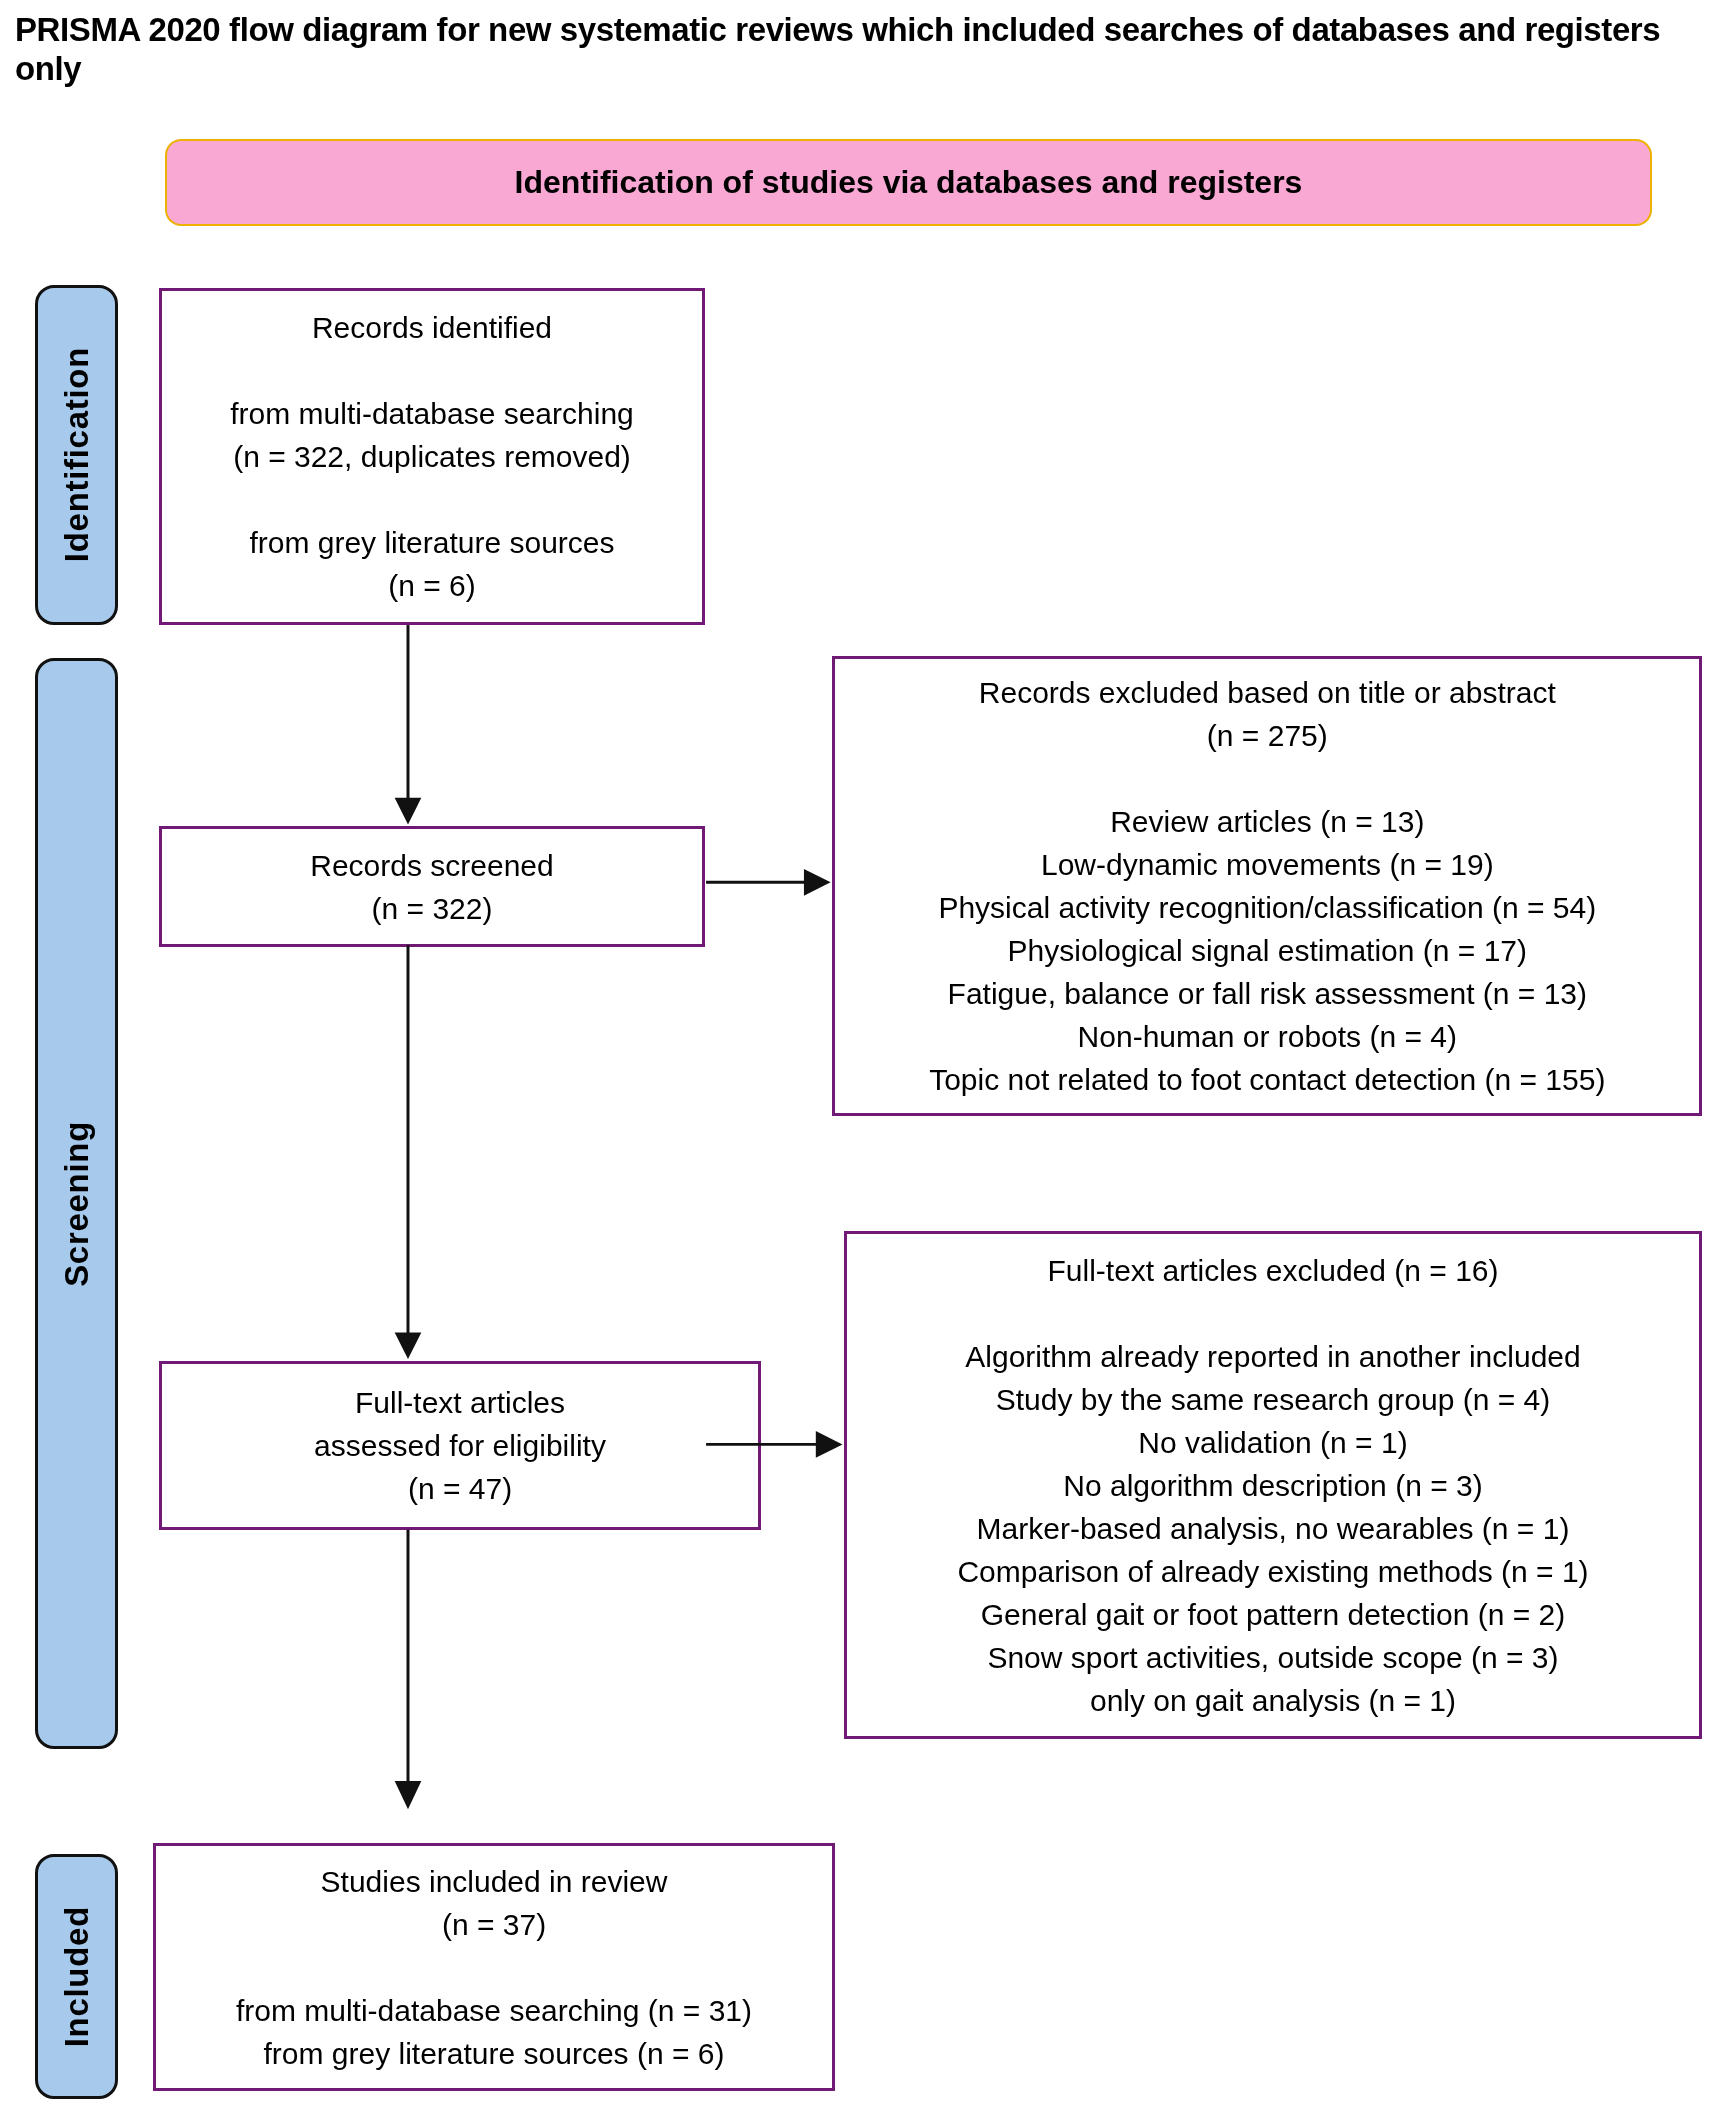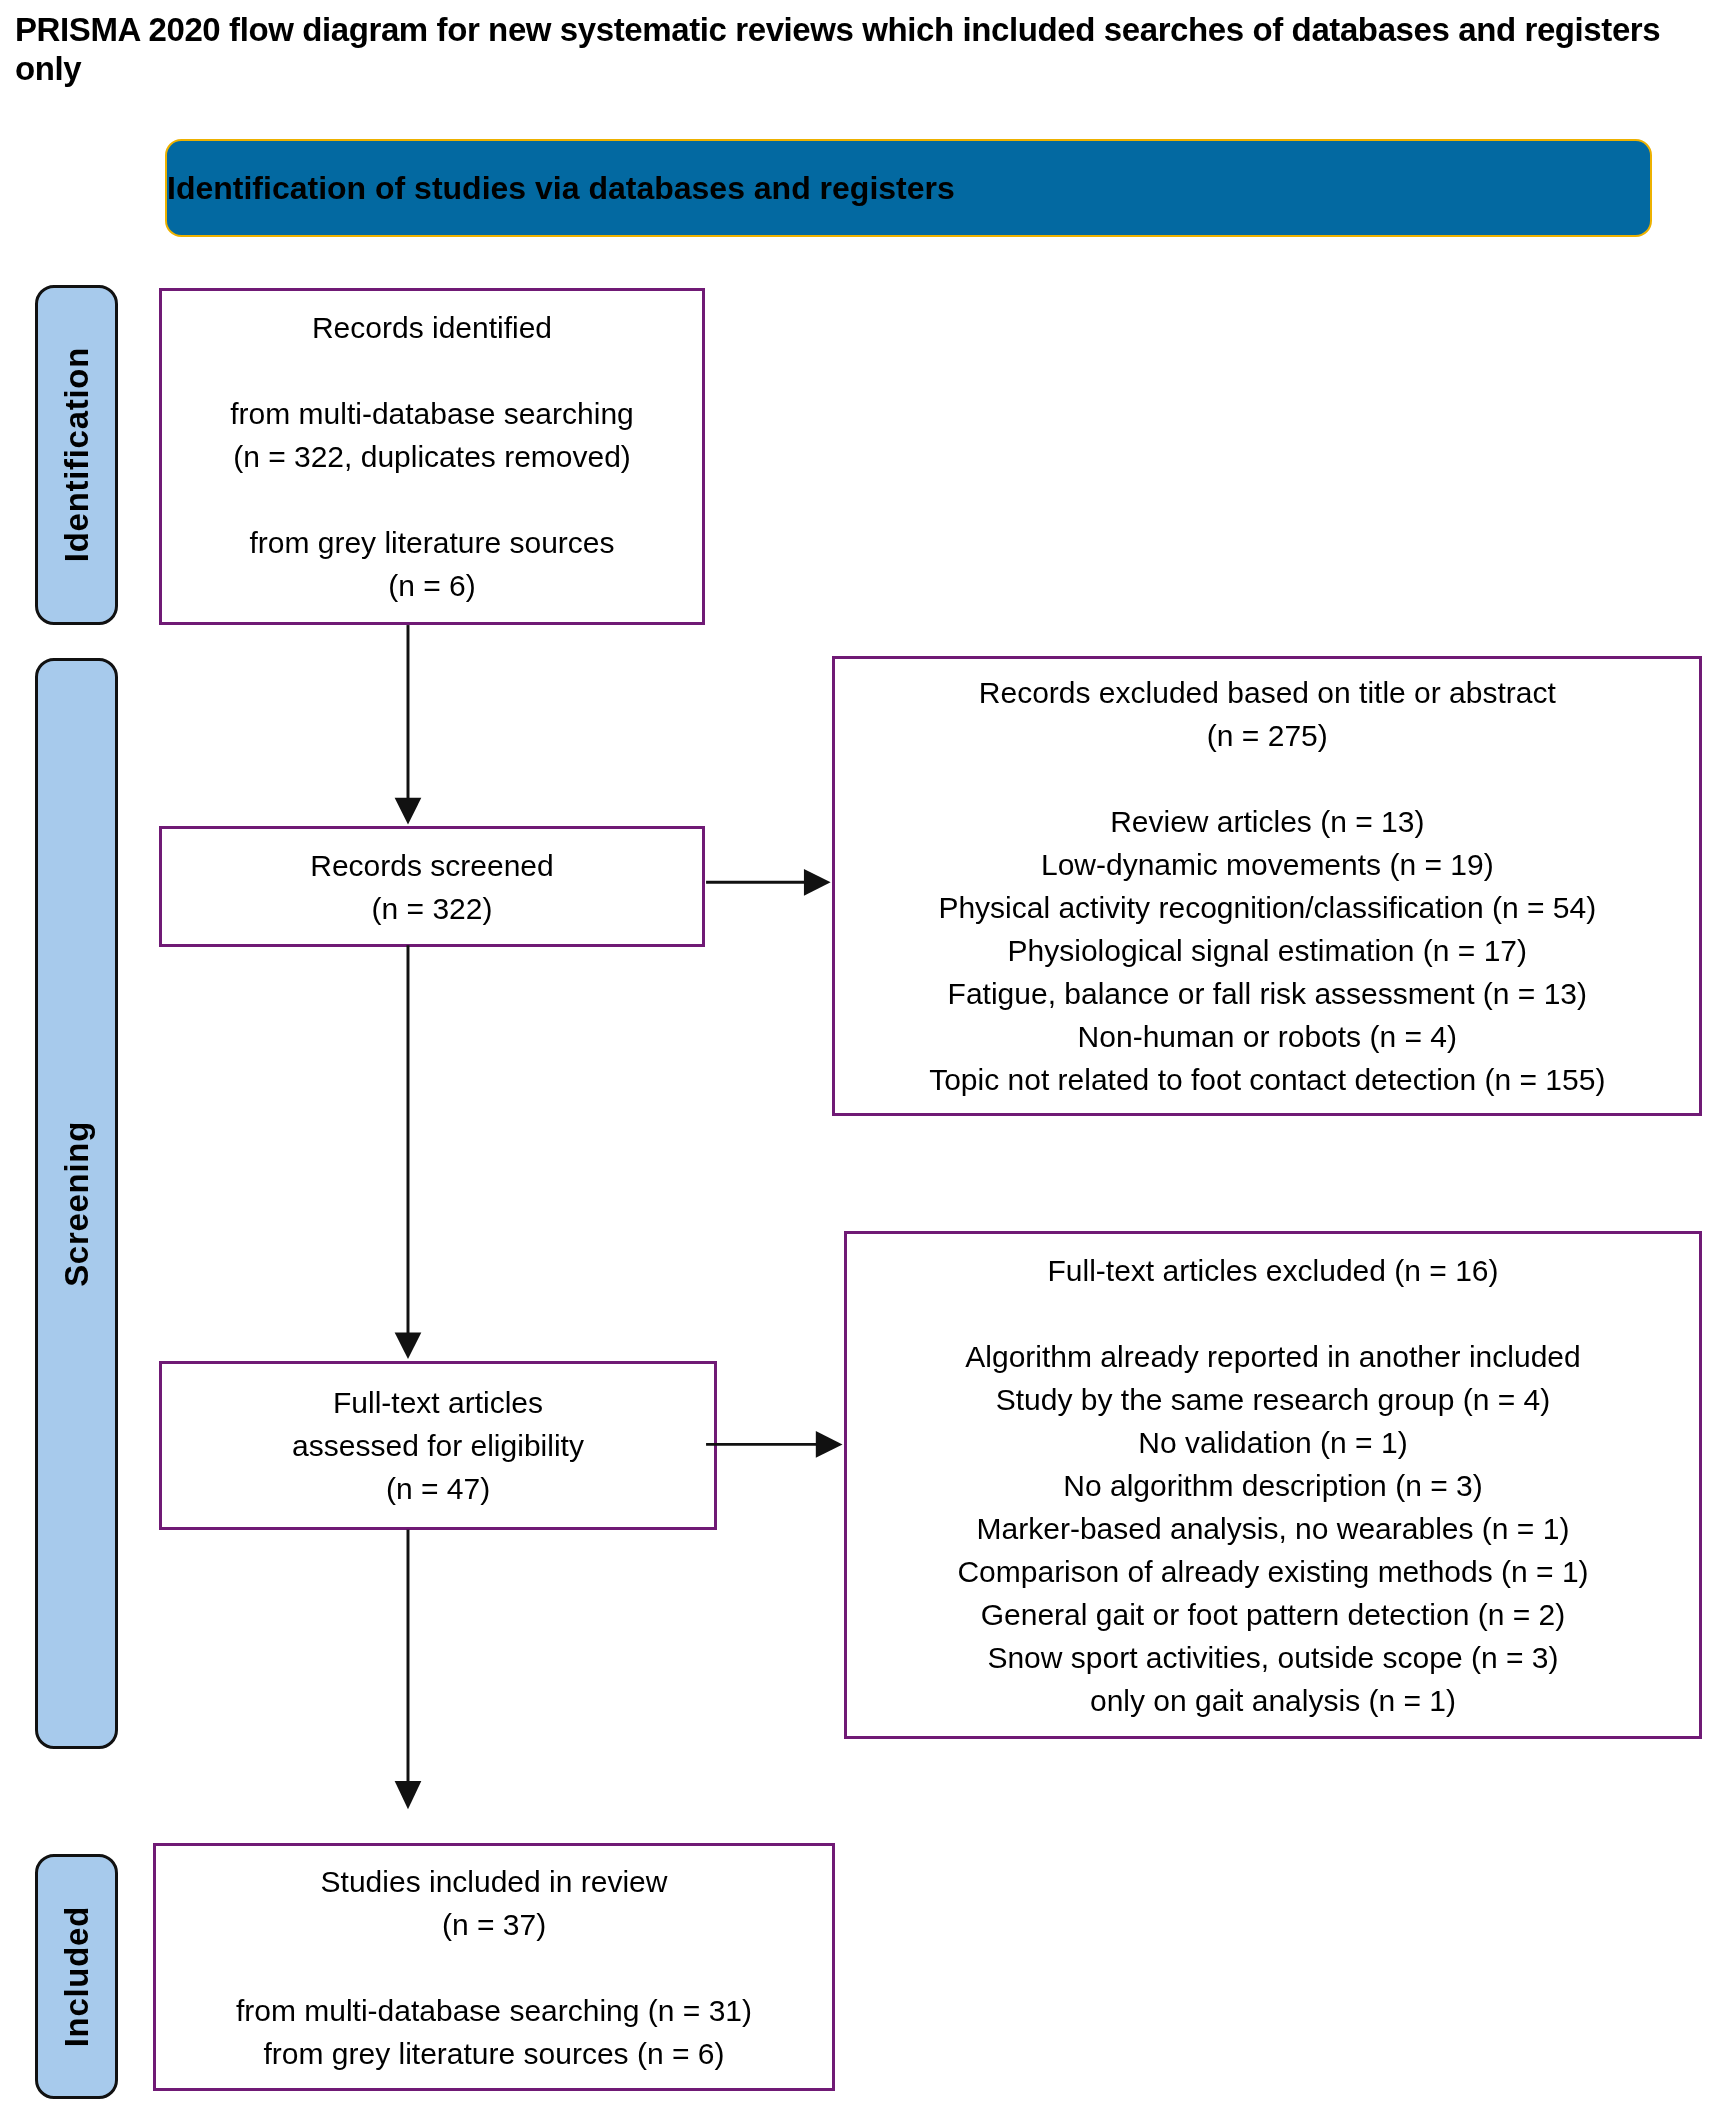--- a/index.html
+++ b/index.html
@@ -5,23 +5,23 @@
   html,body{margin:0;padding:0;background:#ffffff;}
   body{
     width:1728px;height:2108px;position:relative;overflow:hidden;
     font-family:"Liberation Sans","DejaVu Sans",sans-serif;color:#000;
   }
   .page-title{
     position:absolute;left:15px;top:10.4px;width:1702px;
     font-size:33px;font-weight:700;letter-spacing:-0.4px;line-height:39px;
   }
   .banner{
-    position:absolute;left:165px;top:139px;width:1487px;height:98px;
-    background:#0369a1;border:2.2px solid #edb100;border-radius:16.3px;
-    display:flex;align-items:center;justify-content:flex-start;box-sizing:border-box;
+    position:absolute;left:165px;top:139px;width:1487px;height:87px;
+    background:#f9a8d4;border:2.2px solid #edb100;border-radius:16.3px;
+    display:flex;align-items:center;justify-content:center;box-sizing:border-box;
   }
   .banner .label{font-size:32px;font-weight:700;}
   .stage{
     position:absolute;left:35px;width:83px;
     background:#A7CAEC;border:3px solid #111;border-radius:19px;
     display:flex;align-items:center;justify-content:center;box-sizing:border-box;
   }
   .stage .vlabel{
     writing-mode:vertical-rl;transform:rotate(180deg);
     font-size:33px;font-weight:700;letter-spacing:0.7px;white-space:nowrap;
@@ -31,21 +31,21 @@
   #stage-included{top:1854px;height:245px;}
   .flowbox{
     position:absolute;background:#fff;border:3px solid #701a75;box-sizing:border-box;
     display:flex;flex-direction:column;align-items:center;justify-content:center;
     text-align:center;font-size:30px;line-height:43px;padding:4.4px 7.4px;
   }
   .flowbox .line{white-space:nowrap;}
   .flowbox .b{font-weight:400;}
   #box-records-identified{left:159px;top:288px;width:546px;height:337px;}
   #box-records-screened{left:159px;top:826px;width:546px;height:121px;text-align:center;}
-  #box-fulltext-assessed{left:159px;top:1361px;width:558px;height:169px;}
+  #box-fulltext-assessed{left:159px;top:1361px;width:602px;height:169px;}
   #box-excluded-title-abstract{left:832px;top:656px;width:870px;height:460px;padding-left:8px;}
   #box-fulltext-excluded{left:844px;top:1231px;width:858px;height:508px;}
   #box-studies-included{left:153px;top:1843px;width:682px;height:248px;}
   svg.arrows{position:absolute;left:0;top:0;pointer-events:none;}
 </style>
 </head>
 <body>
 
 <div class="page-title">PRISMA 2020 flow diagram for new systematic reviews which included searches of databases and registers only</div>
 

